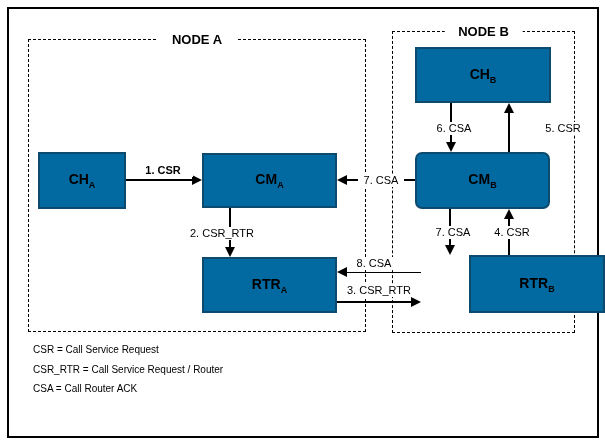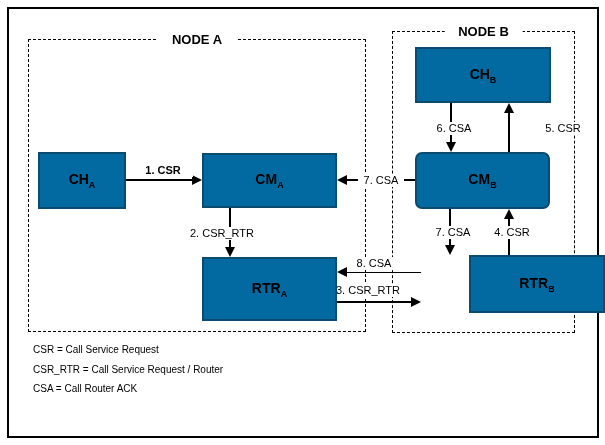--- a/index.html
+++ b/index.html
@@ -51,21 +51,21 @@
   <div class="line" style="left:126px;top:179px;width:66px;height:2px;"></div>
   <div class="ah ah-right" style="left:192px;top:175px;"></div>
   <div class="alabel" style="left:133px;top:164px;width:56px;font-weight:bold;">1. CSR</div>
 
   <div class="line" style="left:229px;top:208px;width:2px;height:39px;"></div>
   <div class="ah ah-down" style="left:225px;top:247px;"></div>
   <div class="alabel" style="left:186px;top:227px;width:68px;">2. CSR_RTR</div>
 
   <div class="line" style="left:337px;top:301px;width:74px;height:2px;"></div>
   <div class="ah ah-right" style="left:411px;top:297px;"></div>
-  <div class="alabel" style="left:332px;top:284px;width:68px;">3. CSR_RTR</div>
+  <div class="alabel" style="left:343px;top:284px;width:68px;">3. CSR_RTR</div>
 
   <div class="line" style="left:508px;top:219px;width:2px;height:36px;"></div>
   <div class="ah ah-up" style="left:504px;top:209px;"></div>
   <div class="alabel" style="left:489px;top:226px;width:42px;">4. CSR</div>
 
   <div class="line" style="left:508px;top:113px;width:2px;height:39px;"></div>
   <div class="ah ah-up" style="left:504px;top:103px;"></div>
   <div class="alabel" style="left:492px;top:122px;width:42px;margin-left:48px;">5. CSR</div>
 
   <div class="line" style="left:450px;top:103px;width:2px;height:39px;"></div>
@@ -85,21 +85,21 @@
   <div class="alabel" style="left:351px;top:257px;width:42px;">8. CSA</div>
 
   <div class="box" style="left:38px;top:152px;width:88px;height:57px;">
     <span class="boxlabel"><span>CH</span><sub>A</sub></span>
   </div>
 
   <div class="box" style="left:202px;top:153px;width:135px;height:55px;">
     <span class="boxlabel"><span>CM</span><sub>A</sub></span>
   </div>
 
-  <div class="box" style="left:202px;top:257px;width:135px;height:64px;">
+  <div class="box" style="left:202px;top:257px;width:135px;height:56px;">
     <span class="boxlabel"><span>RTR</span><sub>A</sub></span>
   </div>
 
   <div class="box" style="left:415px;top:47px;width:136px;height:56px;">
     <span class="boxlabel"><span>CH</span><sub>B</sub></span>
   </div>
 
   <div class="box" style="left:415px;top:152px;width:135px;height:57px;border-radius:7px;">
     <span class="boxlabel"><span>CM</span><sub>B</sub></span>
   </div>

